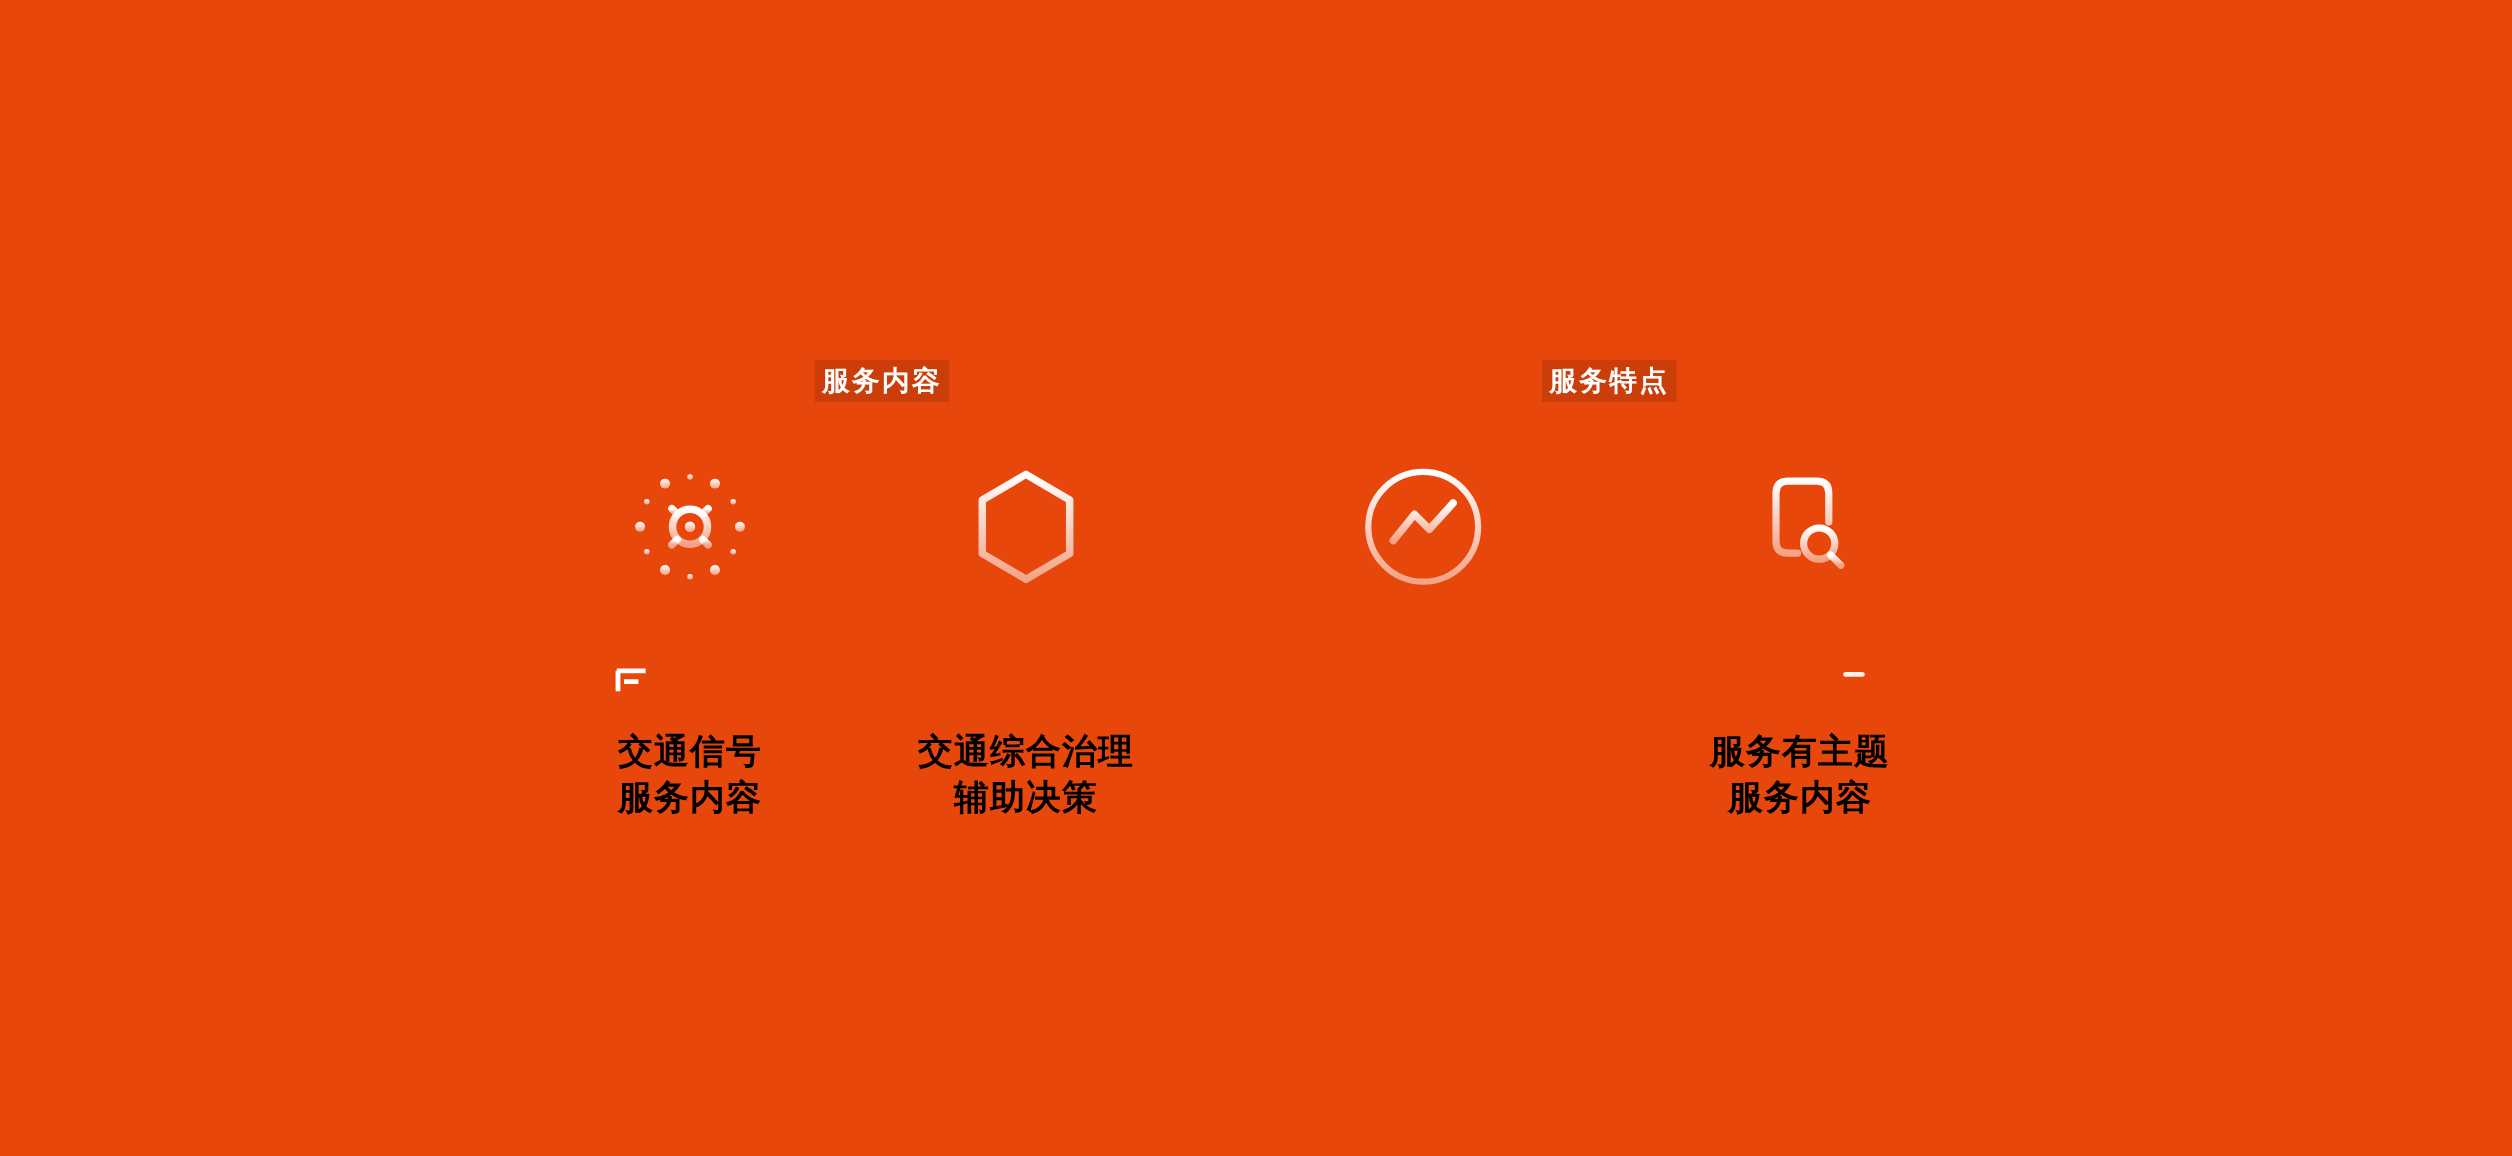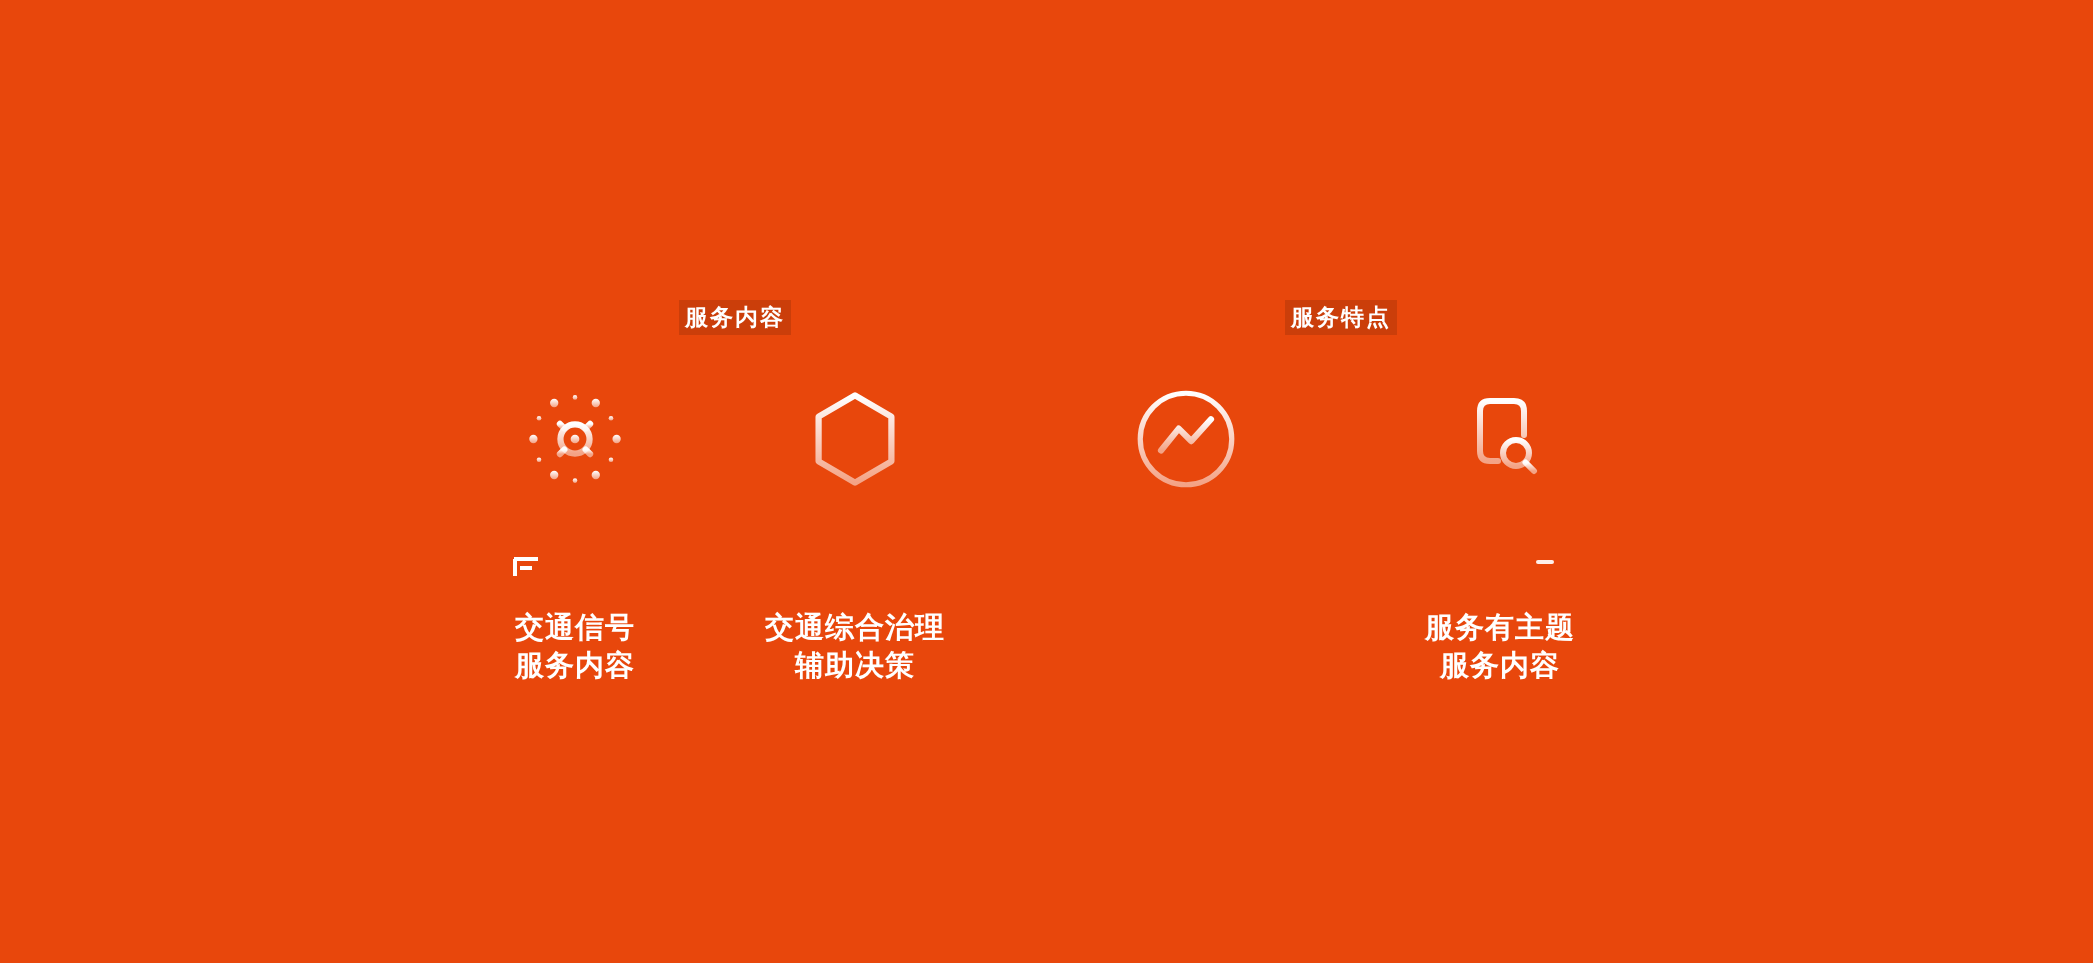--- a/index.html
+++ b/index.html
@@ -30,21 +30,21 @@
   .c1{left:575px;}
   .c2{left:855px;}
   .c3{left:1186px;}
   .c4{left:1500px;}
   .icon-wrap{
     height:106px;
     display:flex;justify-content:center;align-items:center;
   }
   .feature-label{
     margin-top:116px;
-    color:#ffffff;
+    color:#000000;
     font-size:29px;font-weight:600;
     line-height:38px;
     letter-spacing:1px;
   }
   .artifact-glyph{
     position:absolute;left:512px;top:556px;
     width:30px;height:22px;overflow:hidden;
   }
   .artifact-dash{
     position:absolute;left:1536px;top:560px;

